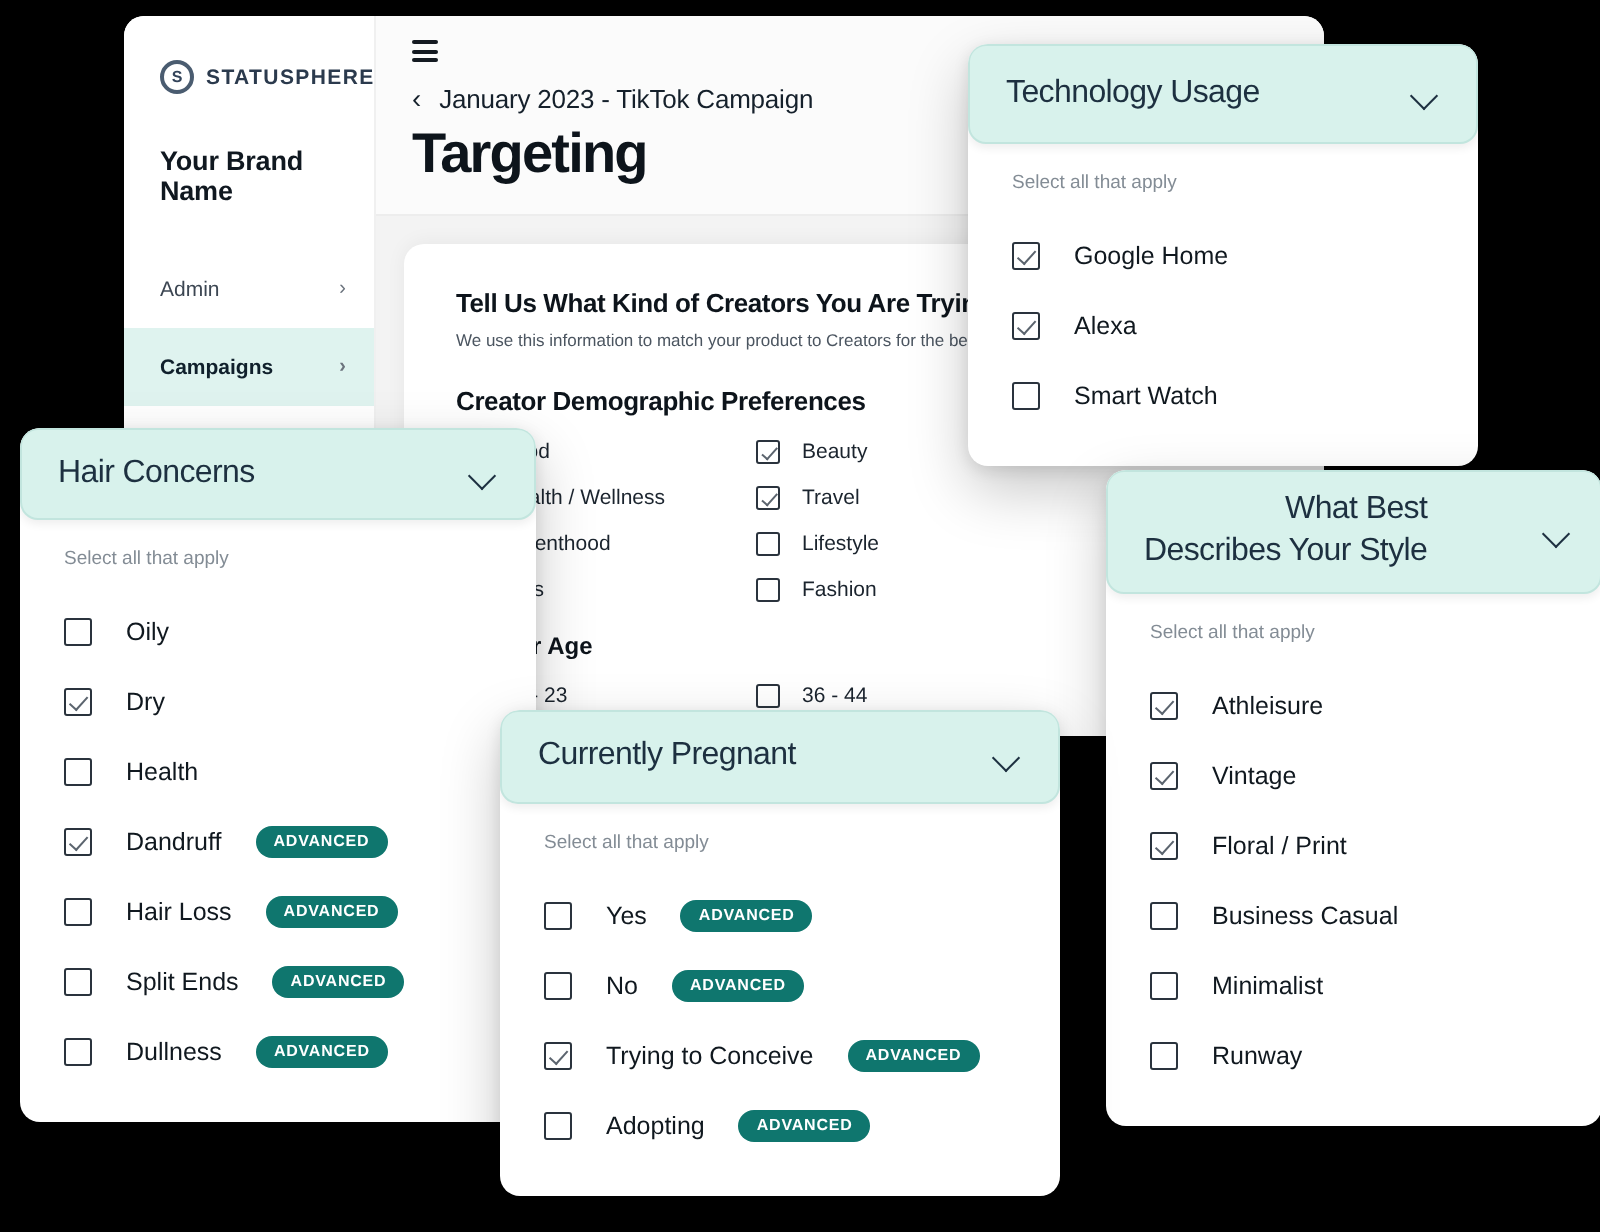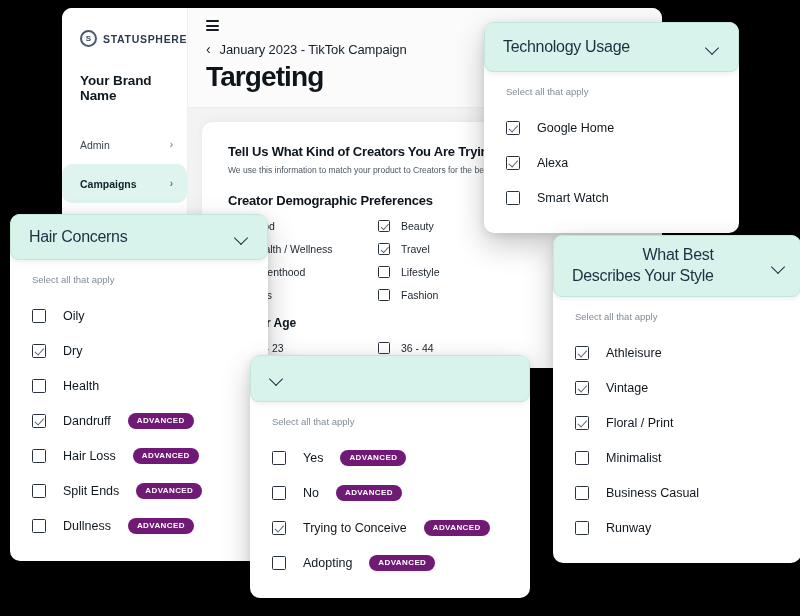--- a/index.html
+++ b/index.html
@@ -76,21 +76,20 @@
     align-items: center;
     padding: 0 14px 0 18px;
     font-size: 10.5px;
     color: #3c4652;
     justify-content: space-between;
   }
   .nav-item.active {
     background: #dff3ef;
     font-weight: bold;
     color: #10202c;
-    border-radius: 10px;
   }
   .nav-chevron {
     font-size: 10px;
     color: #6b737d;
   }
 
   .main-col { flex: 1; display: flex; flex-direction: column; min-width: 0; }
   .topbar {
     background: #fbfbfb;
     padding: 12px 0 14px 18px;
@@ -259,21 +258,21 @@
   .dd-opt {
     display: flex;
     align-items: center;
     gap: 17px;
     padding: 0 22px;
     height: 35px;
     font-size: 12.5px;
     color: #10181f;
   }
   .badge {
-    background: #701a75;
+    background: #0f766e;
     color: #ffffff;
     font-size: 8px;
     font-weight: bold;
     letter-spacing: 0.4px;
     padding: 4px 9px 4px 9px;
     border-radius: 20px;
     line-height: 1;
     white-space: nowrap;
   }
 
@@ -478,35 +477,36 @@
     <div class="dd-opt">
       <span class="cbx lg on"></span>
       <span>Vintage</span>
     </div>
     <div class="dd-opt">
       <span class="cbx lg on"></span>
       <span>Floral / Print</span>
     </div>
     <div class="dd-opt">
       <span class="cbx lg"></span>
+      <span>Business Casual</span>
+    </div>
+    <div class="dd-opt">
+      <span class="cbx lg"></span>
       <span>Minimalist</span>
-    </div>
-    <div class="dd-opt">
-      <span class="cbx lg"></span>
-      <span>Business Casual</span>
     </div>
     <div class="dd-opt">
       <span class="cbx lg"></span>
       <span>Runway</span>
     </div>
   </div>
 </div>
 
 <div class="dd" id="dd-preg">
   <div class="dd-head">
+    <span class="dd-head-title">Currently Pregnant</span>
     <span class="dd-chevron"></span>
   </div>
   <div class="dd-body">
     <div class="dd-hint">Select all that apply</div>
     <div class="dd-opt">
       <span class="cbx lg"></span>
       <span>Yes</span>
       <span class="badge">ADVANCED</span>
     </div>
     <div class="dd-opt">

